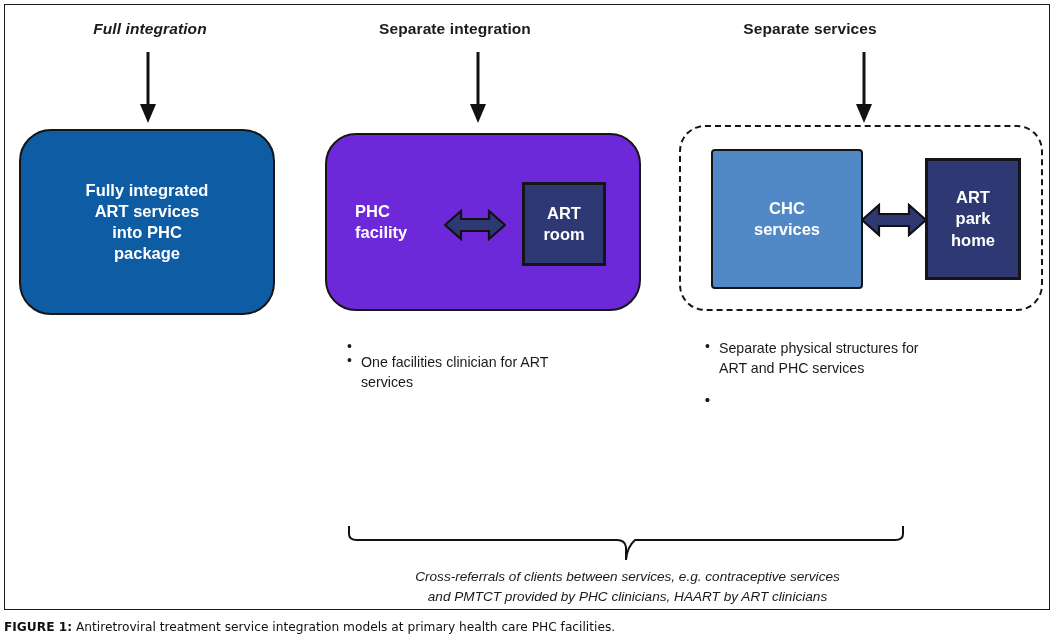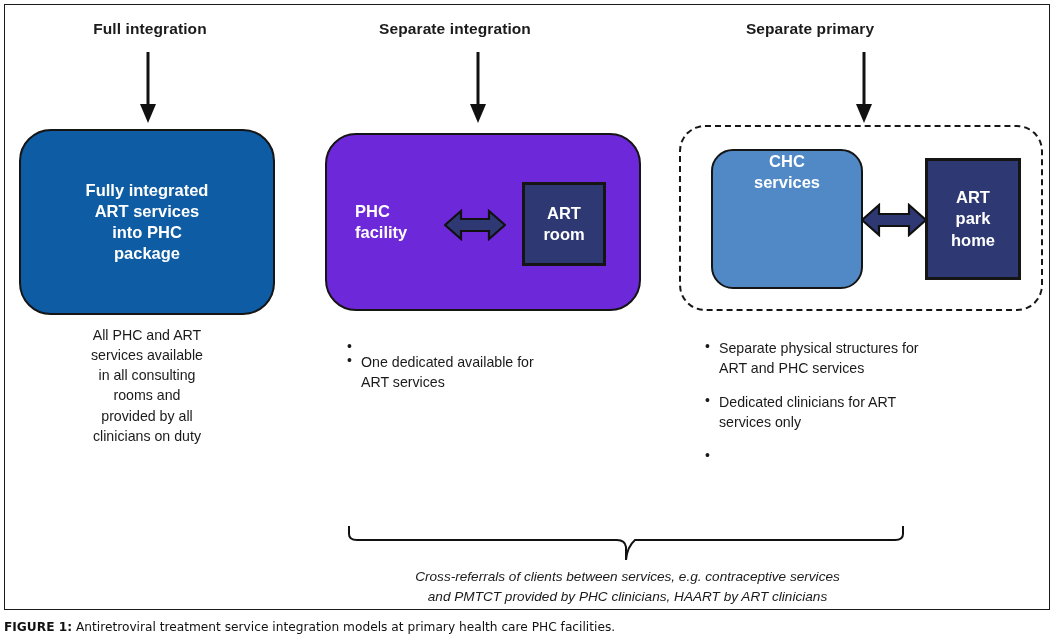--- a/index.html
+++ b/index.html
@@ -38,21 +38,21 @@
   
   .col-title {
     position: absolute;
     font-size: 15.5px;
     font-weight: bold;
     color: #1b1b1b;
     text-align: center;
     letter-spacing: 0.1px;
     white-space: nowrap;
   }
-  #title-full      { left: 20px;  top: 15px; width: 250px; }
+  #title-full      { left: 20px;  top: 15px; width: 250px; font-style: italic; }
   #title-partial   { left: 325px; top: 15px; width: 250px; }
   #title-separate  { left: 660px; top: 15px; width: 290px; }
 
   
   .down-arrow {
     position: absolute;
     width: 22px;
     height: 72px;
   }
   #arrow-full     { left: 132px; top: 47px; }
@@ -142,26 +142,26 @@
     border: 2.5px dashed #161616;
     border-radius: 26px;
     box-sizing: border-box;
   }
   #box-chc {
     position: absolute;
     left: 30px;
     top: 22px;
     width: 152px;
     height: 140px;
-    border-radius: 22px;
+    border-radius: 4px;
     background: #5089c6;
     border: 2.5px solid #151515;
     box-sizing: border-box;
     display: flex;
-    align-items: flex-start;
+    align-items: center;
     justify-content: center;
     color: #ffffff;
     font-size: 16.5px;
     font-weight: bold;
     line-height: 1.3;
     text-align: center;
     white-space: pre-line;
   }
   #box-art-park {
     position: absolute;
@@ -265,21 +265,21 @@
   #figure-caption .cap-label { font-weight: bold; }
 </style>
 </head>
 <body>
 
 <div id="figure-frame">
   <div class="canvas">
 
     <div class="col-title" id="title-full">Full integration</div>
     <div class="col-title" id="title-partial">Separate integration</div>
-    <div class="col-title" id="title-separate">Separate primary</div>
+    <div class="col-title" id="title-separate">Separate services</div>
 
     <svg class="down-arrow" id="arrow-full" viewBox="0 0 22 72">
       <line x1="11" y1="0" x2="11" y2="56" stroke="#111" stroke-width="3"></line>
       <polygon points="11,71 3,52 19,52" fill="#111"></polygon>
     </svg>
     <svg class="down-arrow" id="arrow-partial" viewBox="0 0 22 72">
       <line x1="11" y1="0" x2="11" y2="56" stroke="#111" stroke-width="3"></line>
       <polygon points="11,71 3,52 19,52" fill="#111"></polygon>
     </svg>
     <svg class="down-arrow" id="arrow-separate" viewBox="0 0 22 72">
@@ -287,26 +287,20 @@
       <polygon points="11,71 3,52 19,52" fill="#111"></polygon>
     </svg>
 
     <div class="node-box" id="box-full">
       <span style="white-space:pre-line">Fully integrated
 ART services
 into PHC
 package</span>
     </div>
 
-    <div class="desc" id="desc-full">All PHC and ART
-services available
-in all consulting
-rooms and
-provided  by all
-clinicians on duty</div>
 
     <div class="node-box" id="box-partial">
       <span id="label-phc">PHC
 facility</span>
 
       <svg id="arrow-partial-double" viewBox="0 0 62 32">
         <polygon points="1,16 17,2 17,10 45,10 45,2 61,16 45,30 45,22 17,22 17,30" fill="#2e3873" stroke="#111" stroke-width="2.2" stroke-linejoin="miter"></polygon>
       </svg>
 
       <div id="box-art-room">
@@ -314,21 +308,21 @@
 room</span>
       </div>
     </div>
 
     <div class="desc" id="desc-partial">
       <div class="bullet-item">
         <span class="dot">•</span>
       </div>
       <div class="bullet-item">
         <span class="dot">•</span>
-        <span>One dedicated available for ART services</span>
+        <span>One facilities clinician for ART services</span>
       </div>
     </div>
 
     <div id="group-separate">
 
       <div id="box-chc">
         <span>CHC
 services</span>
       </div>
 
@@ -343,21 +337,20 @@
       </div>
     </div>
 
     <div class="desc" id="desc-separate">
       <div class="bullet-item">
         <span class="dot">•</span>
         <span>Separate physical structures for ART and PHC services</span>
       </div>
       <div class="bullet-item">
         <span class="dot">•</span>
-        <span>Dedicated clinicians for ART services only</span>
       </div>
       <div class="bullet-item">
         <span class="dot">•</span>
       </div>
     </div>
 
     <svg id="brace" viewBox="0 0 566 36">
       <path d="M6,1 L6,9 Q6,15 14,15 L274,15 Q282,15 283,22 L283,35 Q284,22 292,15 L552,15 Q560,15 560,9 L560,1" fill="none" stroke="#111" stroke-width="2"></path>
     </svg>
 

